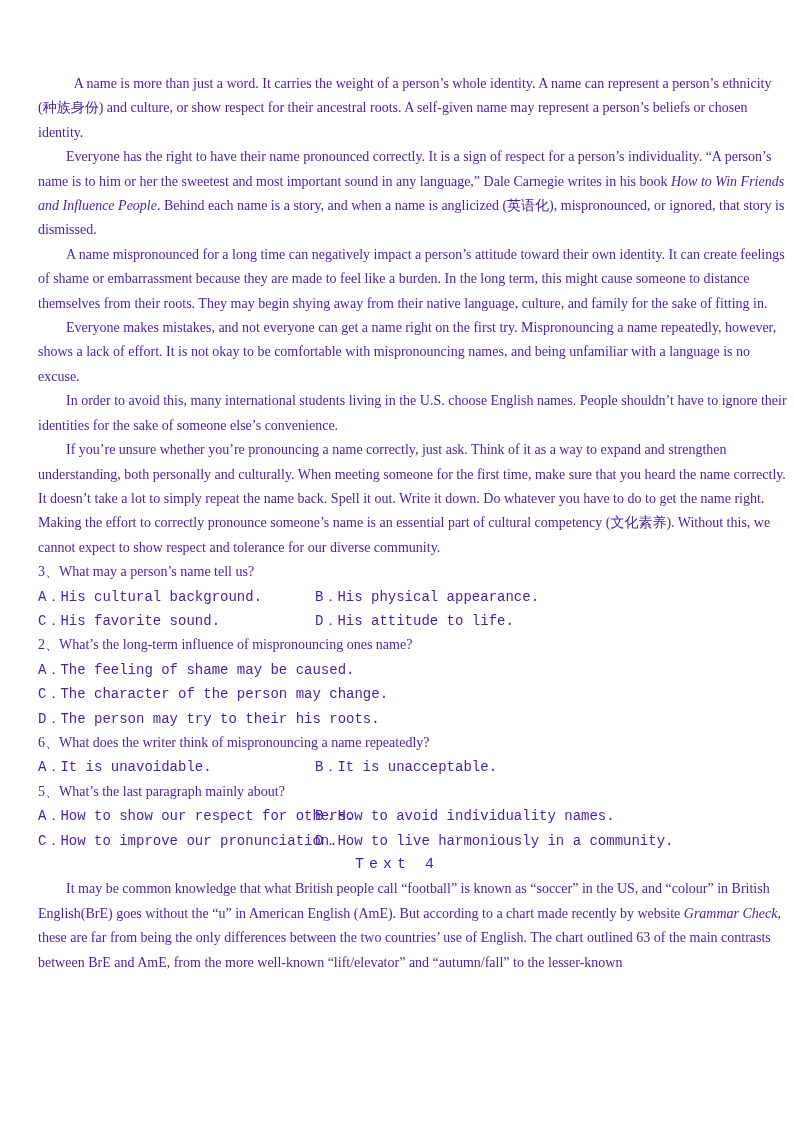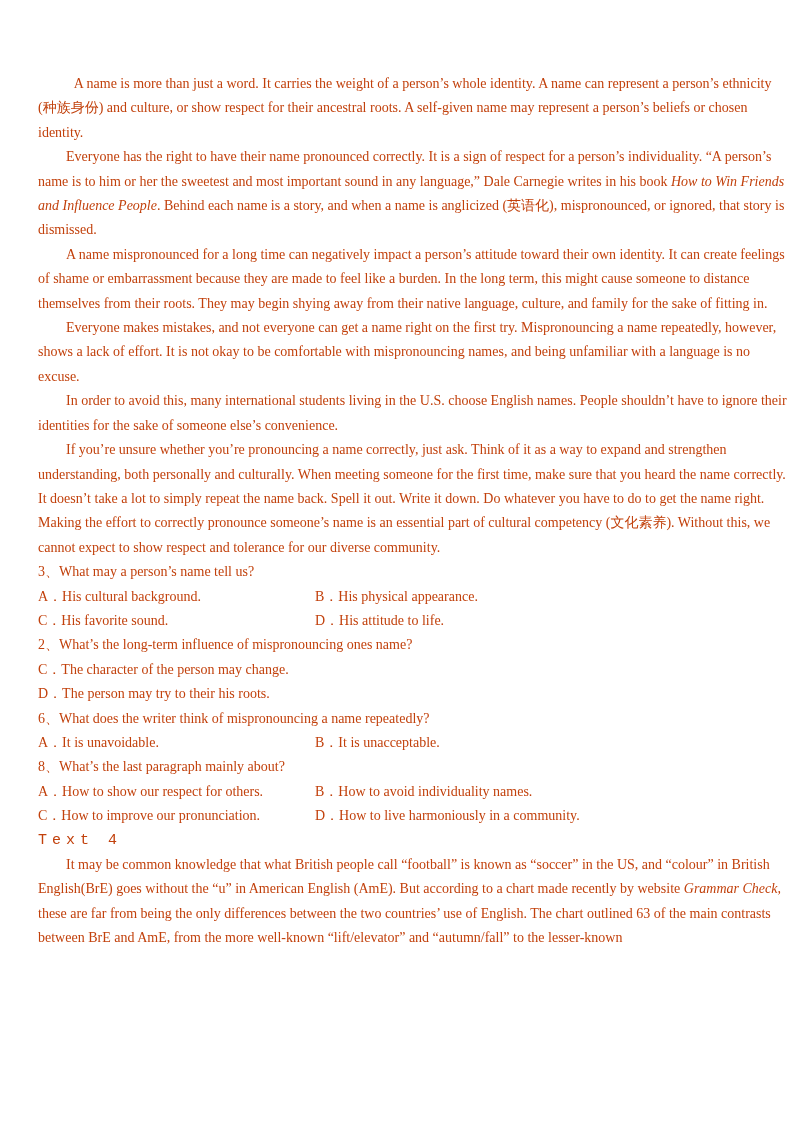--- a/index.html
+++ b/index.html
@@ -6,30 +6,30 @@
   .page {
     position: relative;
     width: 794px;
     height: 1123px;
     box-sizing: border-box;
     background: #ffffff;
     padding: 72px 4px 4px 38px;
     font-family: "Liberation Serif", "DejaVu Serif", serif;
     font-size: 14px;
     line-height: 24.4px;
-    color: #c2410c;
+    color: #4c1d95;
     overflow: hidden;
   }
   .page p { margin: 0; text-align: left; text-indent: 2em; }
   p.first-para { text-indent: 2.55em; }
   .q-title { text-indent: 0; }
-  .opt-row { white-space: nowrap; }
+  .opt-row { white-space: nowrap; font-family: Liberation Mono, monospace; }
   .opt-c1 { display: inline-block; width: 277px; vertical-align: top; }
   .t4-heading {
-    text-align: left;
+    text-align: center;
     font-family: "Liberation Mono", "DejaVu Sans Mono", monospace;
     font-size: 15px;
     letter-spacing: 5px;
     margin-right: 34px;
   }
   i { font-style: italic; }
 </style>
 </head>
 <body>
 
@@ -48,31 +48,32 @@
   <p><span>If you’re unsure whether you’re pronouncing a name correctly, just ask. Think of it as a way to expand and strengthen understanding, both personally and culturally. When meeting someone for the first time, make sure that you heard the name correctly. It doesn’t take a lot to simply repeat the name back. Spell it out. Write it down. Do whatever you have to do to get the name right. Making the effort to correctly pronounce someone’s name is an essential part of cultural competency (文化素养). Without this, we cannot expect to show respect and tolerance for our diverse community.</span></p>
 
   <div class="q">
     <div class="q-title">3、What may a person’s name tell us?</div>
     <div class="opt-row"><span class="opt-c1">A．His cultural background.</span><span>B．His physical appearance.</span></div>
     <div class="opt-row"><span class="opt-c1">C．His favorite sound.</span><span>D．His attitude to life.</span></div>
   </div>
 
   <div class="q">
     <div class="q-title">2、What’s the long-term influence of mispronouncing ones name?</div>
+    <div class="opt-row"><span>A．The feeling of shame may be caused.</span></div>
     <div class="opt-row"><span>C．The character of the person may change.</span></div>
     <div class="opt-row"><span>D．The person may try to their his roots.</span></div>
   </div>
 
   <div class="q">
     <div class="q-title">6、What does the writer think of mispronouncing a name repeatedly?</div>
     <div class="opt-row"><span class="opt-c1">A．It is unavoidable.</span><span>B．It is unacceptable.</span></div>
   </div>
 
   <div class="q">
-    <div class="q-title">8、What’s the last paragraph mainly about?</div>
+    <div class="q-title">5、What’s the last paragraph mainly about?</div>
     <div class="opt-row"><span class="opt-c1">A．How to show our respect for others.</span><span>B．How to avoid individuality names.</span></div>
     <div class="opt-row"><span class="opt-c1">C．How to improve our pronunciation.</span><span>D．How to live harmoniously in a community.</span></div>
   </div>
 
   <div class="t4-heading">Text 4</div>
 
   <p><span>It may be common knowledge that what British people call “football” is known as “soccer” in the US, and “colour” in British English(BrE) goes without the “u” in American English (AmE). But according to a chart made recently by website </span><i>Grammar Check,</i><span> these are far from being the only differences between the two countries’ use of English. The chart outlined 63 of the main contrasts between BrE and AmE, from the more well-known “lift/elevator” and “autumn/fall” to the lesser-known</span></p>
 
 </div>
 

